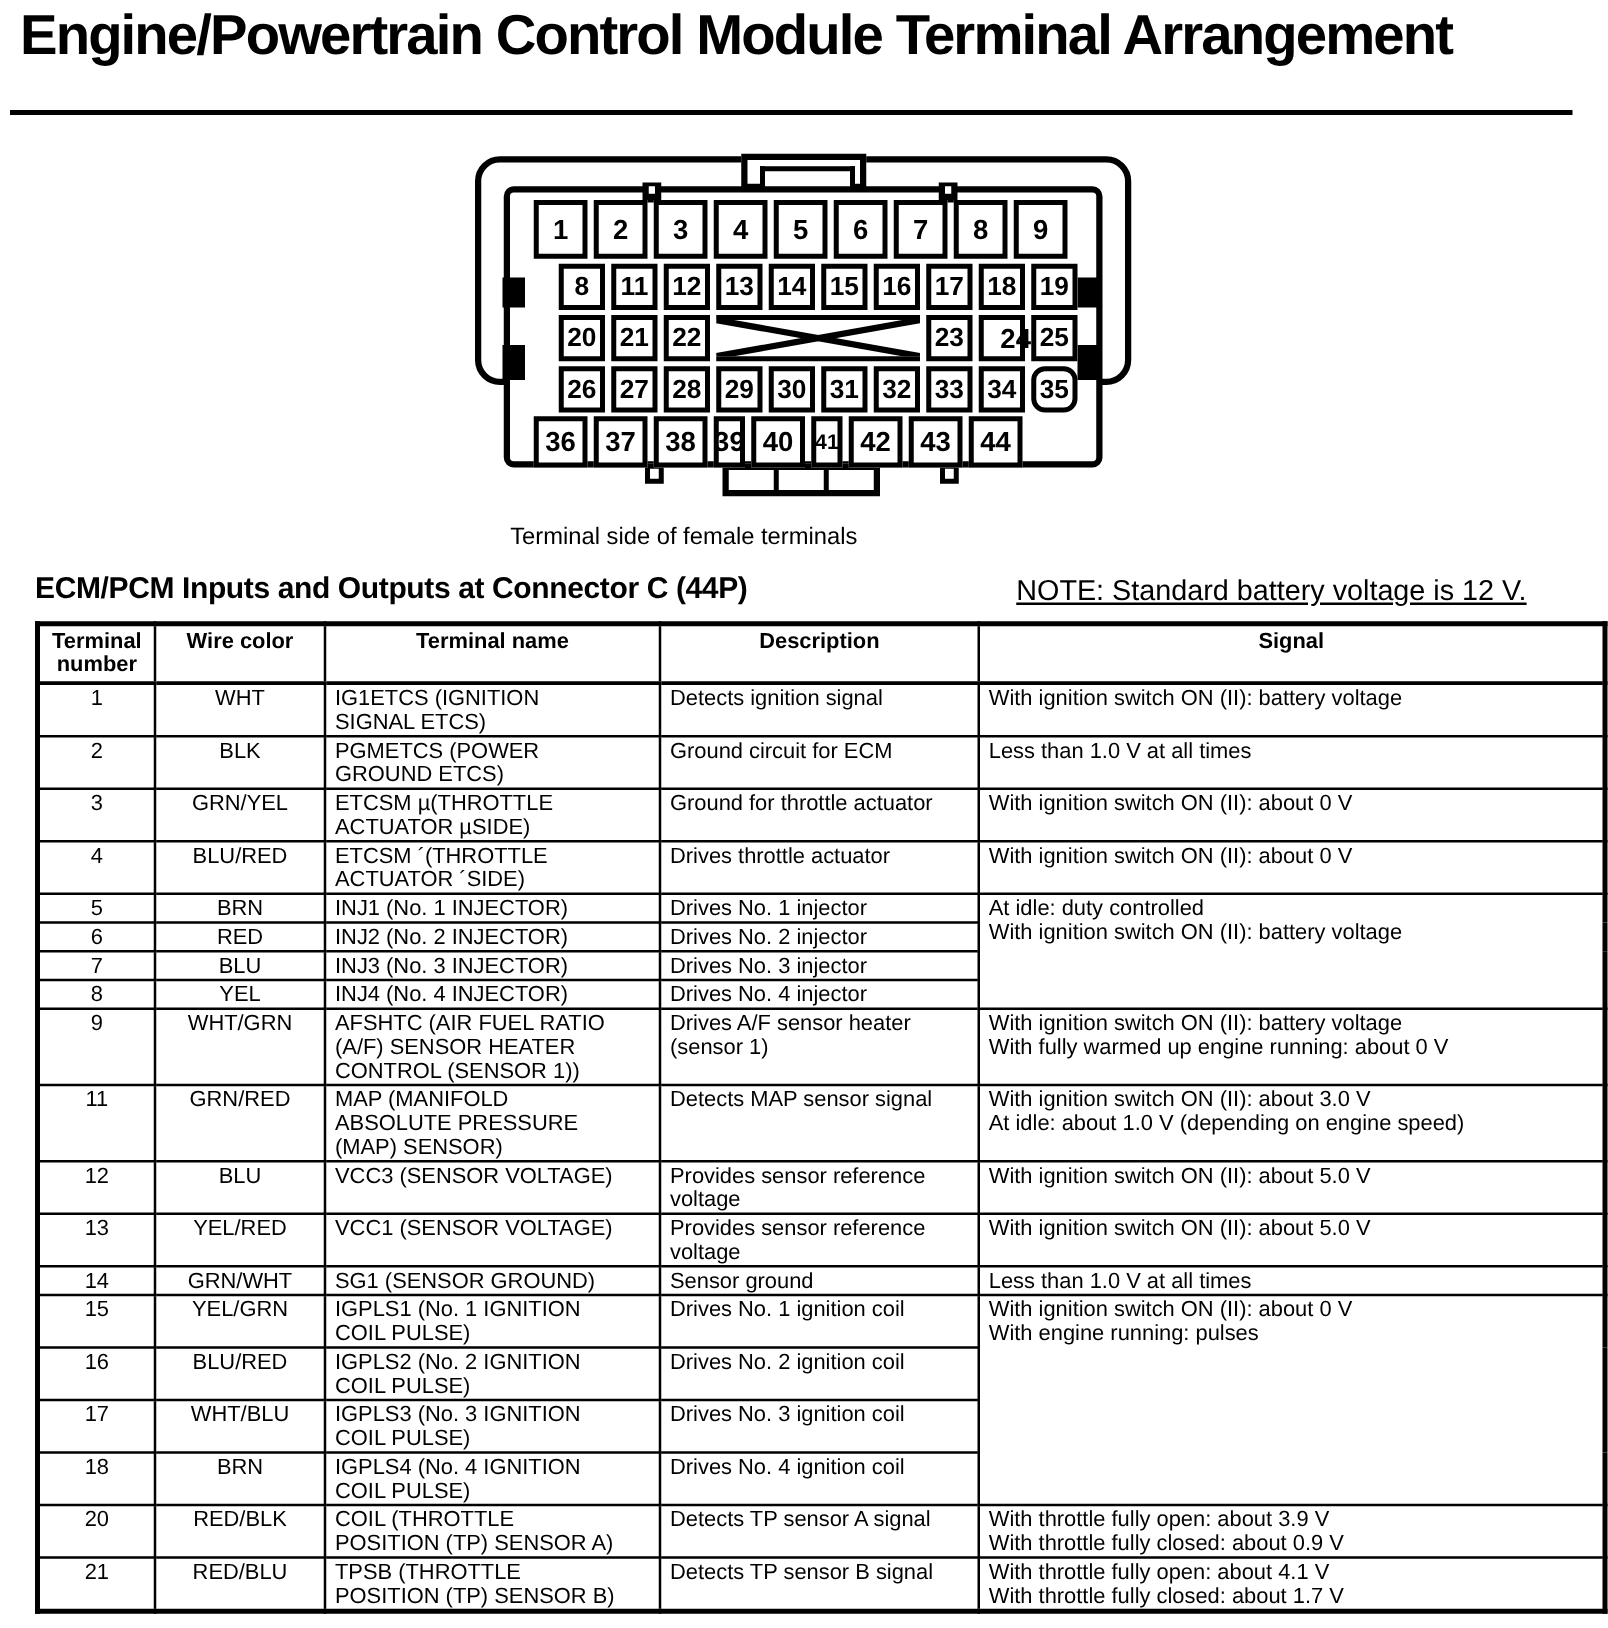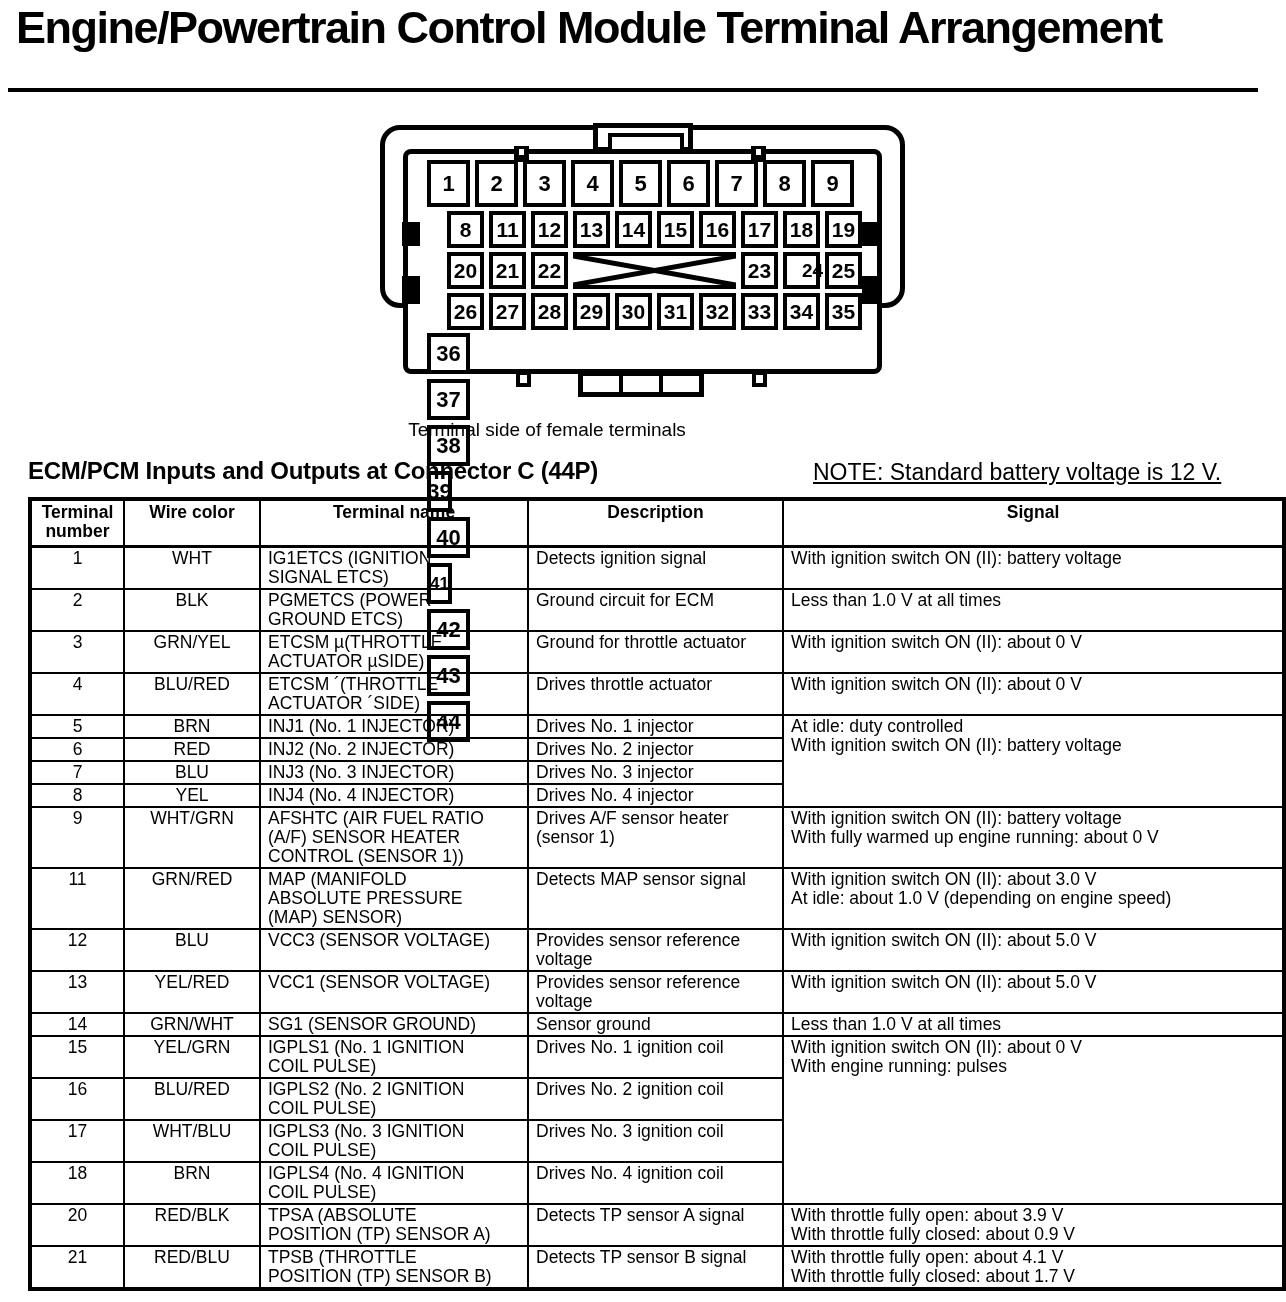--- a/index.html
+++ b/index.html
@@ -101,36 +101,36 @@
         <div class="ccell" style="width: 37px; height: 37px; font-size: 21px;">20</div>
         <div class="ccell" style="width: 37px; height: 37px; font-size: 21px;">21</div>
         <div class="ccell" style="width: 37px; height: 37px; font-size: 21px; text-align: center;">22</div>
         <div class="xcell" style="width: 163px; height: 37px;">
           <svg width="163" height="29" viewBox="0 0 163 29">
             <line x1="0" y1="0" x2="163" y2="29" stroke="#000" stroke-width="5"></line>
             <line x1="0" y1="29" x2="163" y2="0" stroke="#000" stroke-width="5"></line>
           </svg>
         </div>
         <div class="ccell" style="width: 37px; height: 37px; font-size: 21px;">23</div>
-        <div class="ccell" style="width: 37px; height: 37px; font-size: 19px; padding-left: 22px;">24</div>
+        <div class="ccell" style="width: 37px; height: 37px; font-size: 22px; padding-left: 22px;">24</div>
         <div class="ccell" style="width: 37px; height: 37px; font-size: 21px;">25</div>
       </div>
       <div class="crow" style="left: 447px; top: 293px; gap: 5px;">
         <div class="ccell" style="width: 37px; height: 37px; font-size: 21px;">26</div>
         <div class="ccell" style="width: 37px; height: 37px; font-size: 21px;">27</div>
         <div class="ccell" style="width: 37px; height: 37px; font-size: 21px;">28</div>
         <div class="ccell" style="width: 37px; height: 37px; font-size: 21px;">29</div>
         <div class="ccell" style="width: 37px; height: 37px; font-size: 21px;">30</div>
         <div class="ccell" style="width: 37px; height: 37px; font-size: 21px;">31</div>
         <div class="ccell" style="width: 37px; height: 37px; font-size: 21px;">32</div>
         <div class="ccell" style="width: 37px; height: 37px; font-size: 21px;">33</div>
         <div class="ccell" style="width: 37px; height: 37px; font-size: 21px;">34</div>
-        <div class="ccell" style="width: 37px; height: 37px; font-size: 21px;">35</div>
-      </div>
-      <div class="crow" style="left: 427px; top: 333px; gap: 5px; flex-direction: column;">
+        <div class="ccell" style="width: 37px; height: 37px; font-size: 21px; border-radius: 11px;">35</div>
+      </div>
+      <div class="crow" style="left: 427px; top: 333px; gap: 5px;">
         <div class="ccell" style="width: 43px; height: 41px; font-size: 22px;">36</div>
         <div class="ccell" style="width: 43px; height: 41px; font-size: 22px;">37</div>
         <div class="ccell" style="width: 43px; height: 41px; font-size: 22px;">38</div>
         <div class="ccell" style="width: 25px; height: 41px; font-size: 22px;">39</div>
         <div class="ccell" style="width: 43px; height: 41px; font-size: 22px;">40</div>
         <div class="ccell" style="width: 25px; height: 41px; font-size: 17px; text-align: center;">41</div>
         <div class="ccell" style="width: 43px; height: 41px; font-size: 22px;">42</div>
         <div class="ccell" style="width: 43px; height: 41px; font-size: 22px;">43</div>
         <div class="ccell" style="width: 43px; height: 41px; font-size: 22px;">44</div>
       </div>
@@ -289,21 +289,21 @@
       <tr>
         <td class="c">18</td>
         <td class="c">BRN</td>
         <td>IGPLS4 (No. 4 IGNITION
 COIL PULSE)</td>
         <td>Drives No. 4 ignition coil</td>
       </tr>
       <tr>
         <td class="c">20</td>
         <td class="c">RED/BLK</td>
-        <td>TPSA (ABSOLUTE
+        <td>COIL (THROTTLE
 POSITION (TP) SENSOR A)</td>
         <td>Detects TP sensor A signal</td>
         <td>With throttle fully open: about 3.9 V
 With throttle fully closed: about 0.9 V</td>
       </tr>
       <tr>
         <td class="c">21</td>
         <td class="c">RED/BLU</td>
         <td>TPSB (THROTTLE
 POSITION (TP) SENSOR B)</td>

